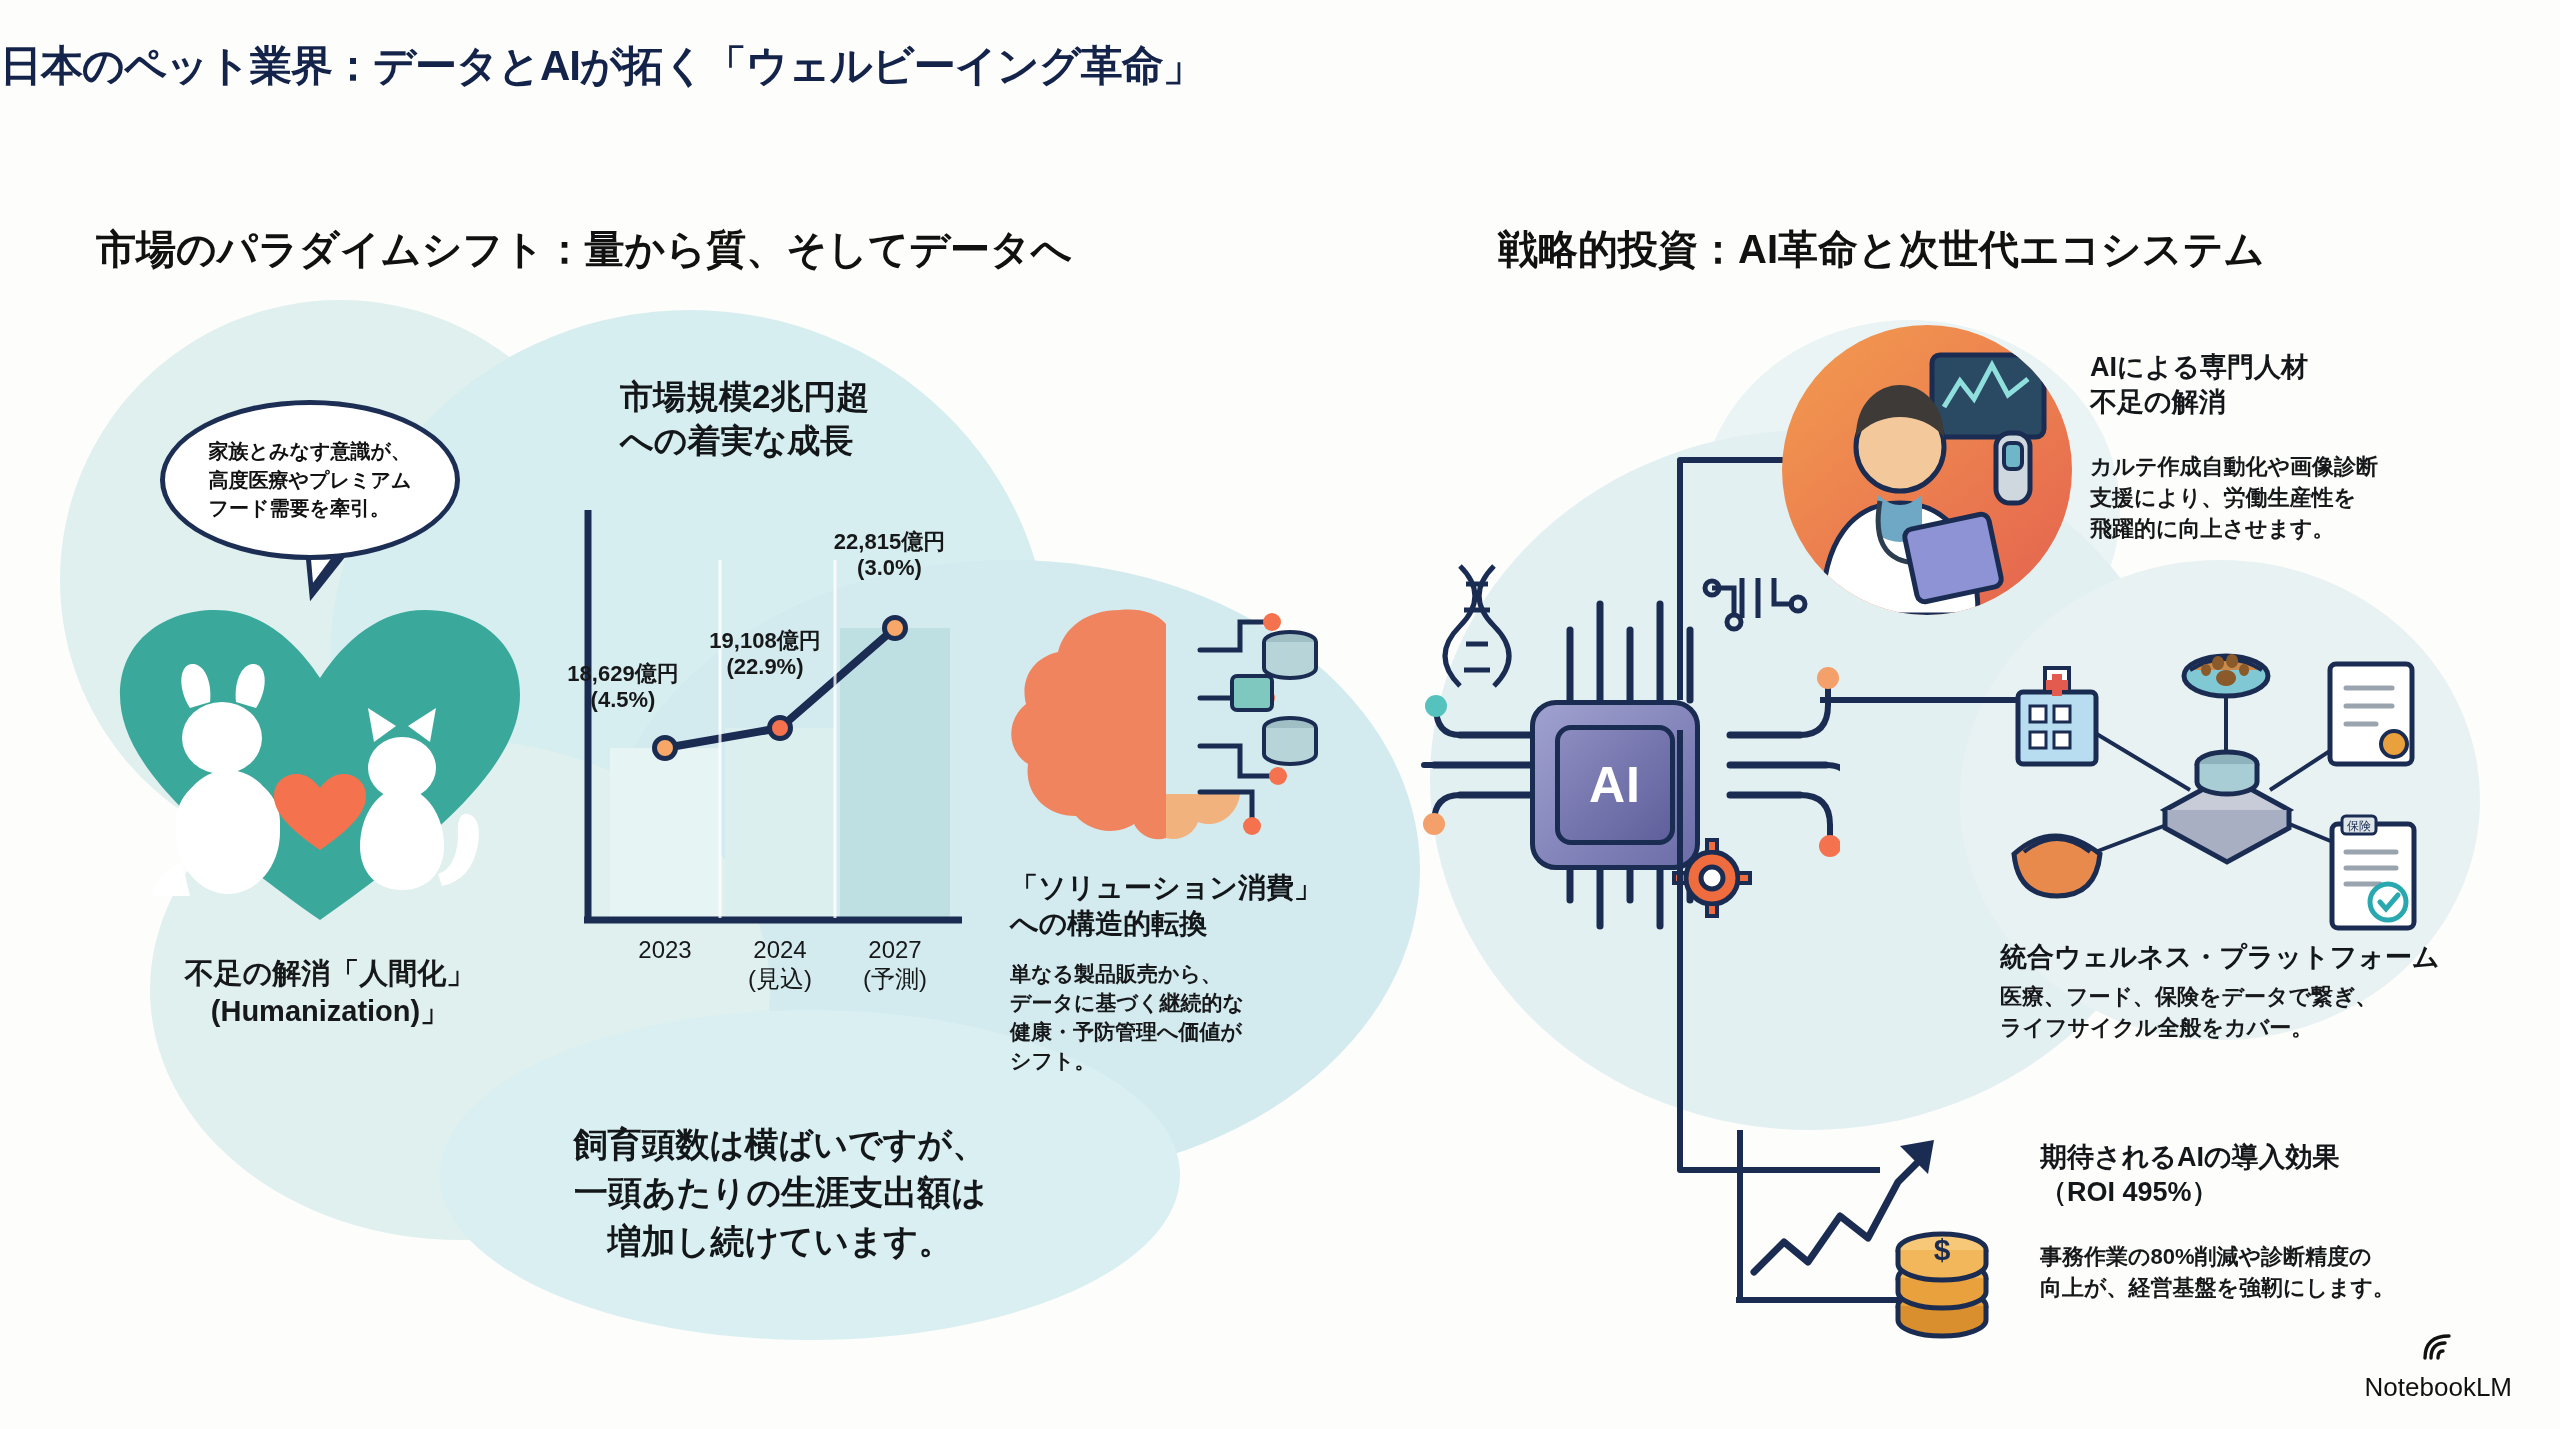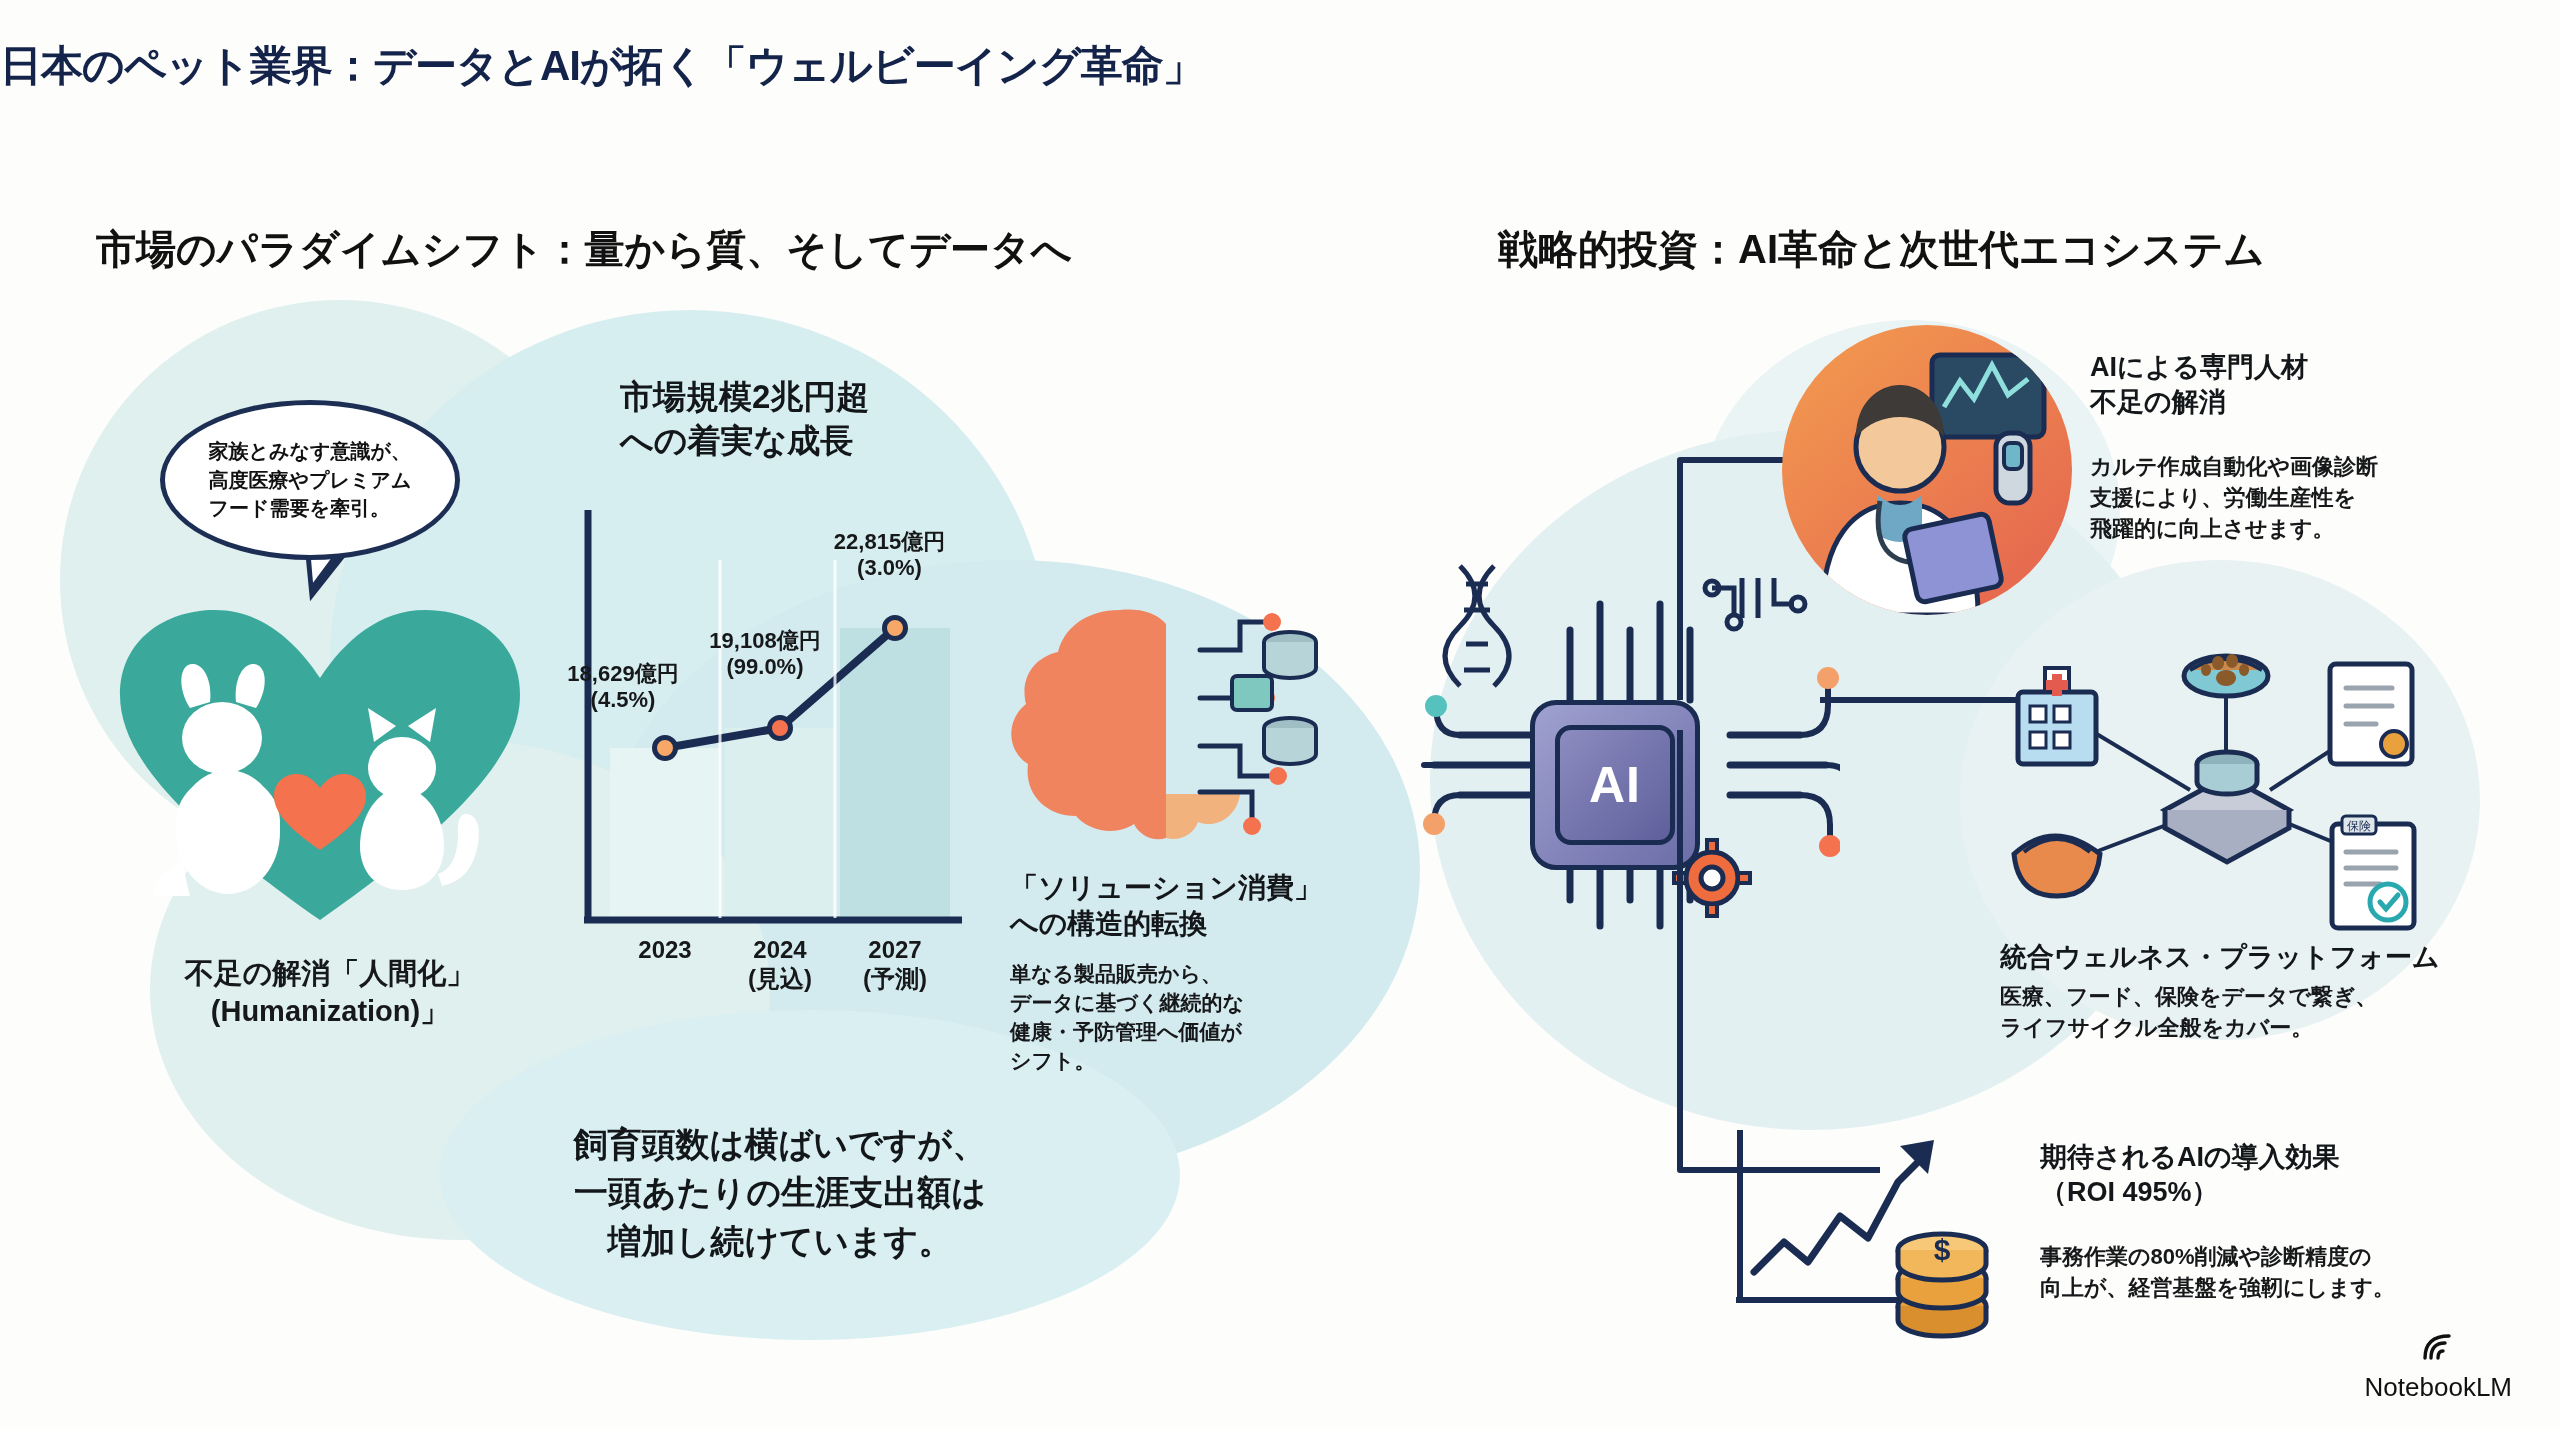--- a/index.html
+++ b/index.html
@@ -71,21 +71,21 @@
 
   
   #chart-title { left:620px; top:375px; font-size:33px; font-weight:700;
     color:#14171a; line-height:1.32; white-space:pre-line; }
   #chart-box { left:570px; top:500px; width:400px; height:480px; }
   .pt { position:absolute; width:26px;height:26px;border-radius:50%;
         background:#f7a869; border:5px solid #1b2c52; }
   .pt.hot { background:#f4724d; }
   .dlabel { position:absolute; font-size:22px; font-weight:700; color:#17181a;
             line-height:1.2; white-space:pre-line; text-align:center;margin-top:23px; }
-  .xlab { position:absolute; font-size:24px; font-weight:700; color:#17181a;
+  .xlab { position:absolute; font-size:24px; font-weight:400; color:#17181a;
           text-align:center; line-height:1.22; white-space:pre-line; width:120px; }
 
   #bottom-para { left:500px; top:1120px; width:560px; text-align:center;
      font-size:34px; font-weight:700; color:#14171a; line-height:1.42; white-space:pre-line; }
 
   
   #brainwrap { left:1000px; top:580px; width:330px; height:290px; }
   #brain-h { left:1010px; top:870px; font-size:28px; font-weight:700;
      color:#14171a; line-height:1.3; white-space:pre-line; }
   #brain-b { left:1010px; top:960px; font-size:21px; font-weight:700;
@@ -202,21 +202,21 @@
     <line x1="265" y1="60" x2="265" y2="418" stroke="#ffffff" stroke-width="3" opacity=".8"></line>
   </svg>
 
   <div class="pt" style="left:82px;  top:235px;"></div>
   <div class="pt hot" style="left:197px; top:215px;"></div>
   <div class="pt" style="left:312px; top:115px;"></div>
 
   <div class="dlabel" style="left:-42px; top:138px; width:190px;">18,629億円
 (4.5%)</div>
   <div class="dlabel" style="left:100px; top:105px; width:190px;">19,108億円
-(99.0%)</div>
+(22.9%)</div>
   <div class="dlabel" style="left:222px; top:6px;  width:195px;">22,815億円
 (3.0%)</div>
 
   <div class="xlab" style="left:35px;  top:435px;">2023</div>
   <div class="xlab" style="left:150px; top:435px;">2024
 (見込)</div>
   <div class="xlab" style="left:265px; top:435px;">2027
 (予測)</div>
 </div>
 

